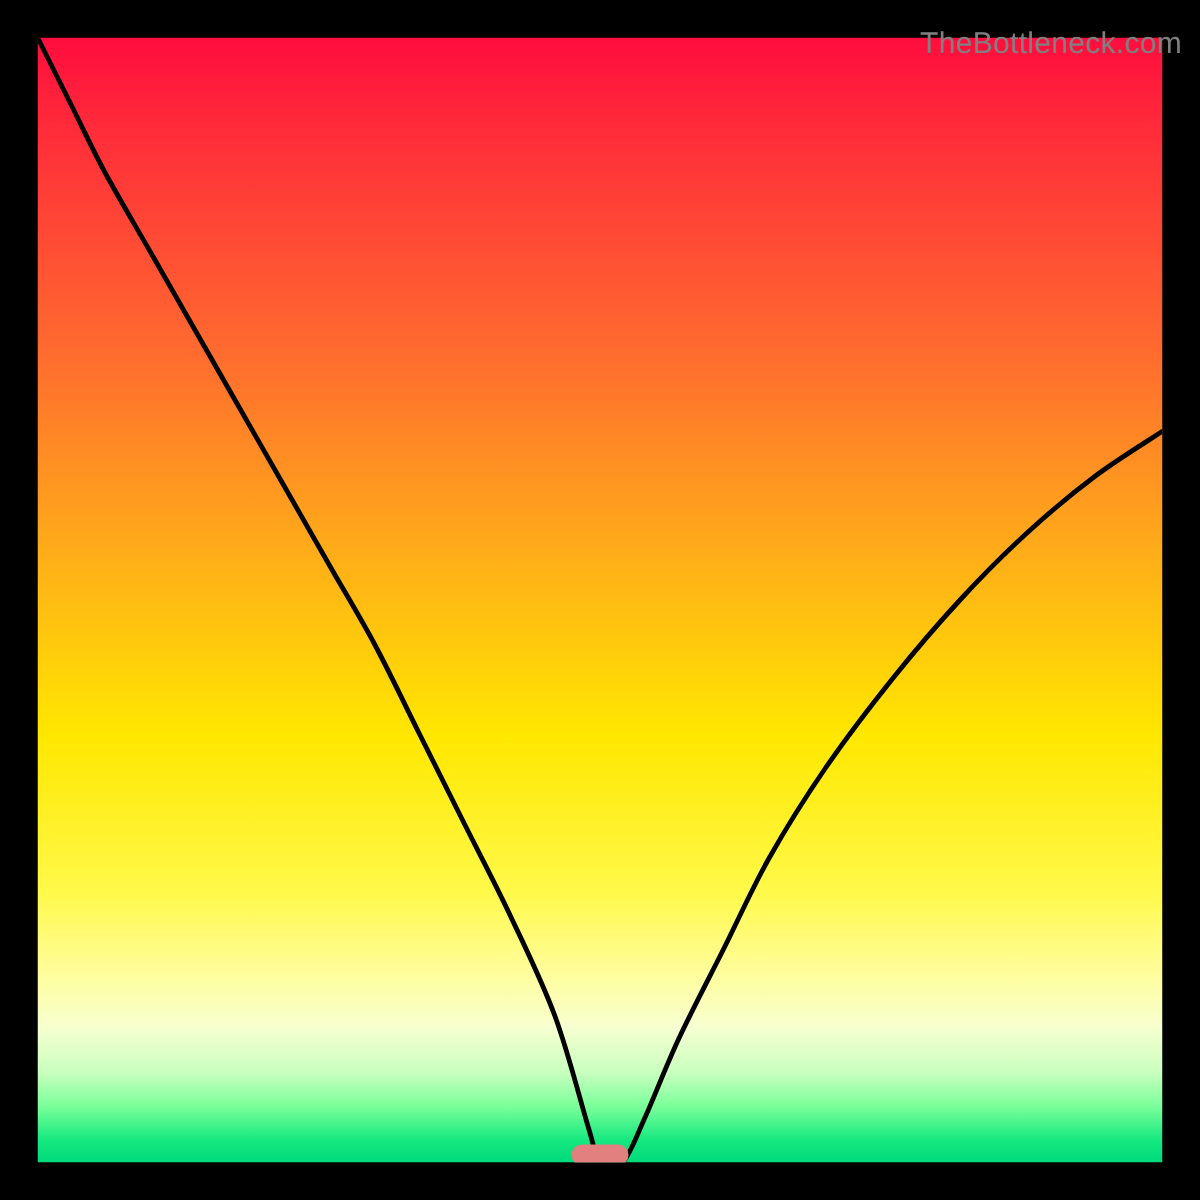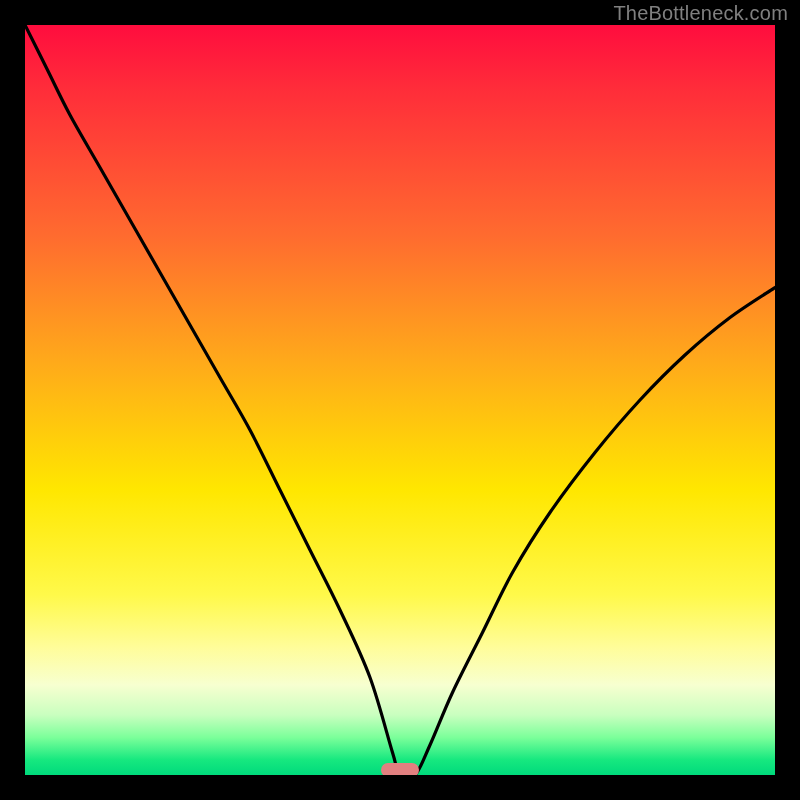--- a/index.html
+++ b/index.html
@@ -76,14 +76,14 @@
   <div class="plot-area">
     <div class="gradient-bg"></div>
 
     <svg class="curve-svg" viewBox="0 0 750 750" preserveAspectRatio="none">
       <path id="curve-path" d="M 0.00 0.00 C 3.75 7.50 15.00 30.00 22.50 45.00 C 30.00 60.00 36.25 73.75 45.00 90.00 C 53.75 106.25 65.00 125.00 75.00 142.50 C 85.00 160.00 95.00 177.50 105.00 195.00 C 115.00 212.50 125.00 230.00 135.00 247.50 C 145.00 265.00 155.00 282.50 165.00 300.00 C 175.00 317.50 185.00 335.00 195.00 352.50 C 205.00 370.00 215.00 386.25 225.00 405.00 C 235.00 423.75 245.00 445.00 255.00 465.00 C 265.00 485.00 275.00 505.00 285.00 525.00 C 295.00 545.00 305.00 563.75 315.00 585.00 C 325.00 606.25 336.25 628.75 345.00 652.50 C 353.75 676.25 362.50 711.25 367.50 727.50 C 372.50 743.75 371.25 746.25 375.00 750.00 C 378.75 753.75 385.00 755.00 390.00 750.00 C 395.00 745.00 398.75 733.75 405.00 720.00 C 411.25 706.25 418.75 686.25 427.50 667.50 C 436.25 648.75 447.50 627.50 457.50 607.50 C 467.50 587.50 476.25 567.50 487.50 547.50 C 498.75 527.50 511.25 507.50 525.00 487.50 C 538.75 467.50 555.00 446.25 570.00 427.50 C 585.00 408.75 600.00 391.25 615.00 375.00 C 630.00 358.75 645.00 343.75 660.00 330.00 C 675.00 316.25 690.00 303.75 705.00 292.50 C 720.00 281.25 742.50 267.50 750.00 262.50 " fill="none" stroke="#000" stroke-width="3.2" stroke-linejoin="round" stroke-linecap="round"></path>
     </svg>
 
     <div id="marker" class="marker" style="width: 38px; height: 14px; background: rgb(226, 128, 128); left: 356px; top: 738px;"></div>
   </div>
 
-  <div class="watermark" style="top:2px; right:12px;">TheBottleneck.com</div>
+  <div class="watermark" style="top:18px; right:12px;">TheBottleneck.com</div>
 </div>
 
 </body></html>

